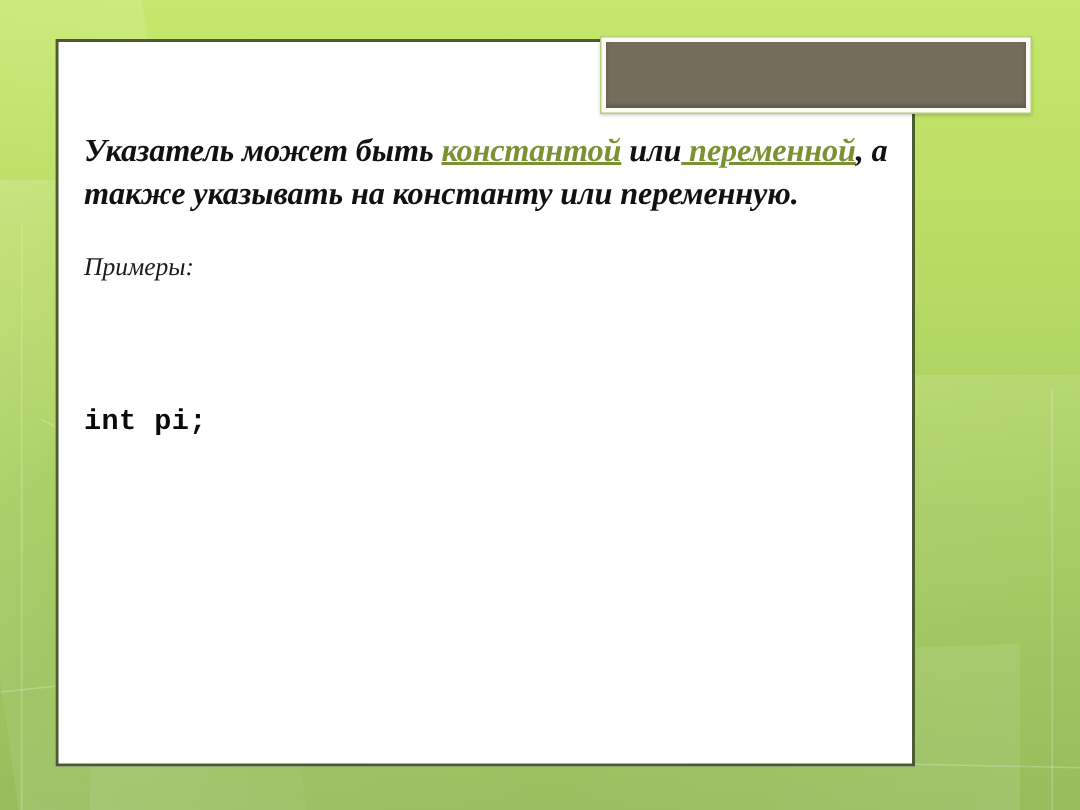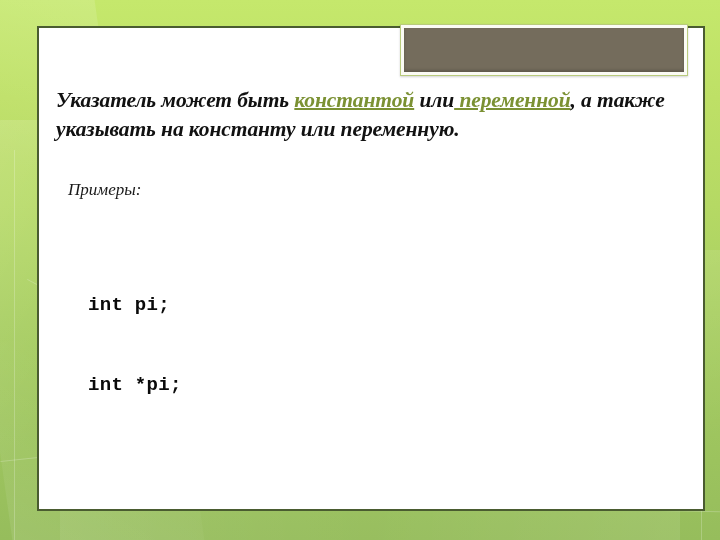--- a/index.html
+++ b/index.html
@@ -74,21 +74,21 @@
   .hair-2 { left: 0px;   top: 452px; width: 170px; height: 1px; transform: rotate(-6deg); }
   .hair-3 { right: 18px; top: 260px; width: 1px; height: 280px; }
   .hair-4 { left: 120px; bottom: 34px; width: 600px; height: 1px; transform: rotate(1.2deg); }
   .hair-5 { left: 22px;  top: 300px; width: 90px; height: 1px; transform: rotate(28deg); }
 
   
   .content-card {
     position: absolute;
     left: 37px;
     top: 26px;
-    width: 668px;
+    width: 573px;
     height: 485px;
     box-sizing: border-box;
     background: #ffffff;
     border: 2px solid #4a5c30;
     z-index: 2;
   }
 
   
   .picture-frame {
     position: absolute;
@@ -128,42 +128,42 @@
     color: #111111;
     letter-spacing: -0.1px;
   }
   .lead .link {
     color: #7b9133;
     text-decoration: underline;
     text-underline-offset: 1px;
   }
 
   .examples-label {
-    margin: 12px;
+    margin: 0;
     padding-top: 23px;
     font-family: "Liberation Serif", "DejaVu Serif", serif;
     font-style: italic;
     font-weight: normal;
     font-size: 17px;
     line-height: 22px;
     color: #1a1a1a;
   }
 
   .code-block {
     margin: 0;
     padding-top: 25px;
     font-family: "Liberation Mono", "DejaVu Sans Mono", monospace;
     font-weight: bold;
     font-size: 19px;
     line-height: 26.8px;
     color: #0a0a0a;
     white-space: pre;
     letter-spacing: 0.3px;
   }
-  .code-line { display: block; margin-left: 32px; }
+  .code-line { display: block; }
 </style>
 </head>
 <body>
 
 <div class="slide">
 
   <div class="facet facet-a"></div>
   <div class="facet facet-e"></div>
   <div class="facet facet-b"></div>
   <div class="facet facet-c"></div>
@@ -177,21 +177,20 @@
   <div class="content-card">
 
     <div class="body-text">
 
       <p class="lead"><span>Указатель может быть </span><span class="link">константой</span><span> или</span><span class="link"> переменной</span><span>, а также указывать на константу или переменную.</span></p>
 
       <p class="examples-label">Примеры:</p>
 
       <div class="code-block">
         <span class="code-line">int pi;</span>
-        <span class="code-line">int *pi;</span>
         
         
       </div>
 
     </div>
 
     <div class="picture-frame">
       <div class="picture-inner"></div>
     </div>
 

